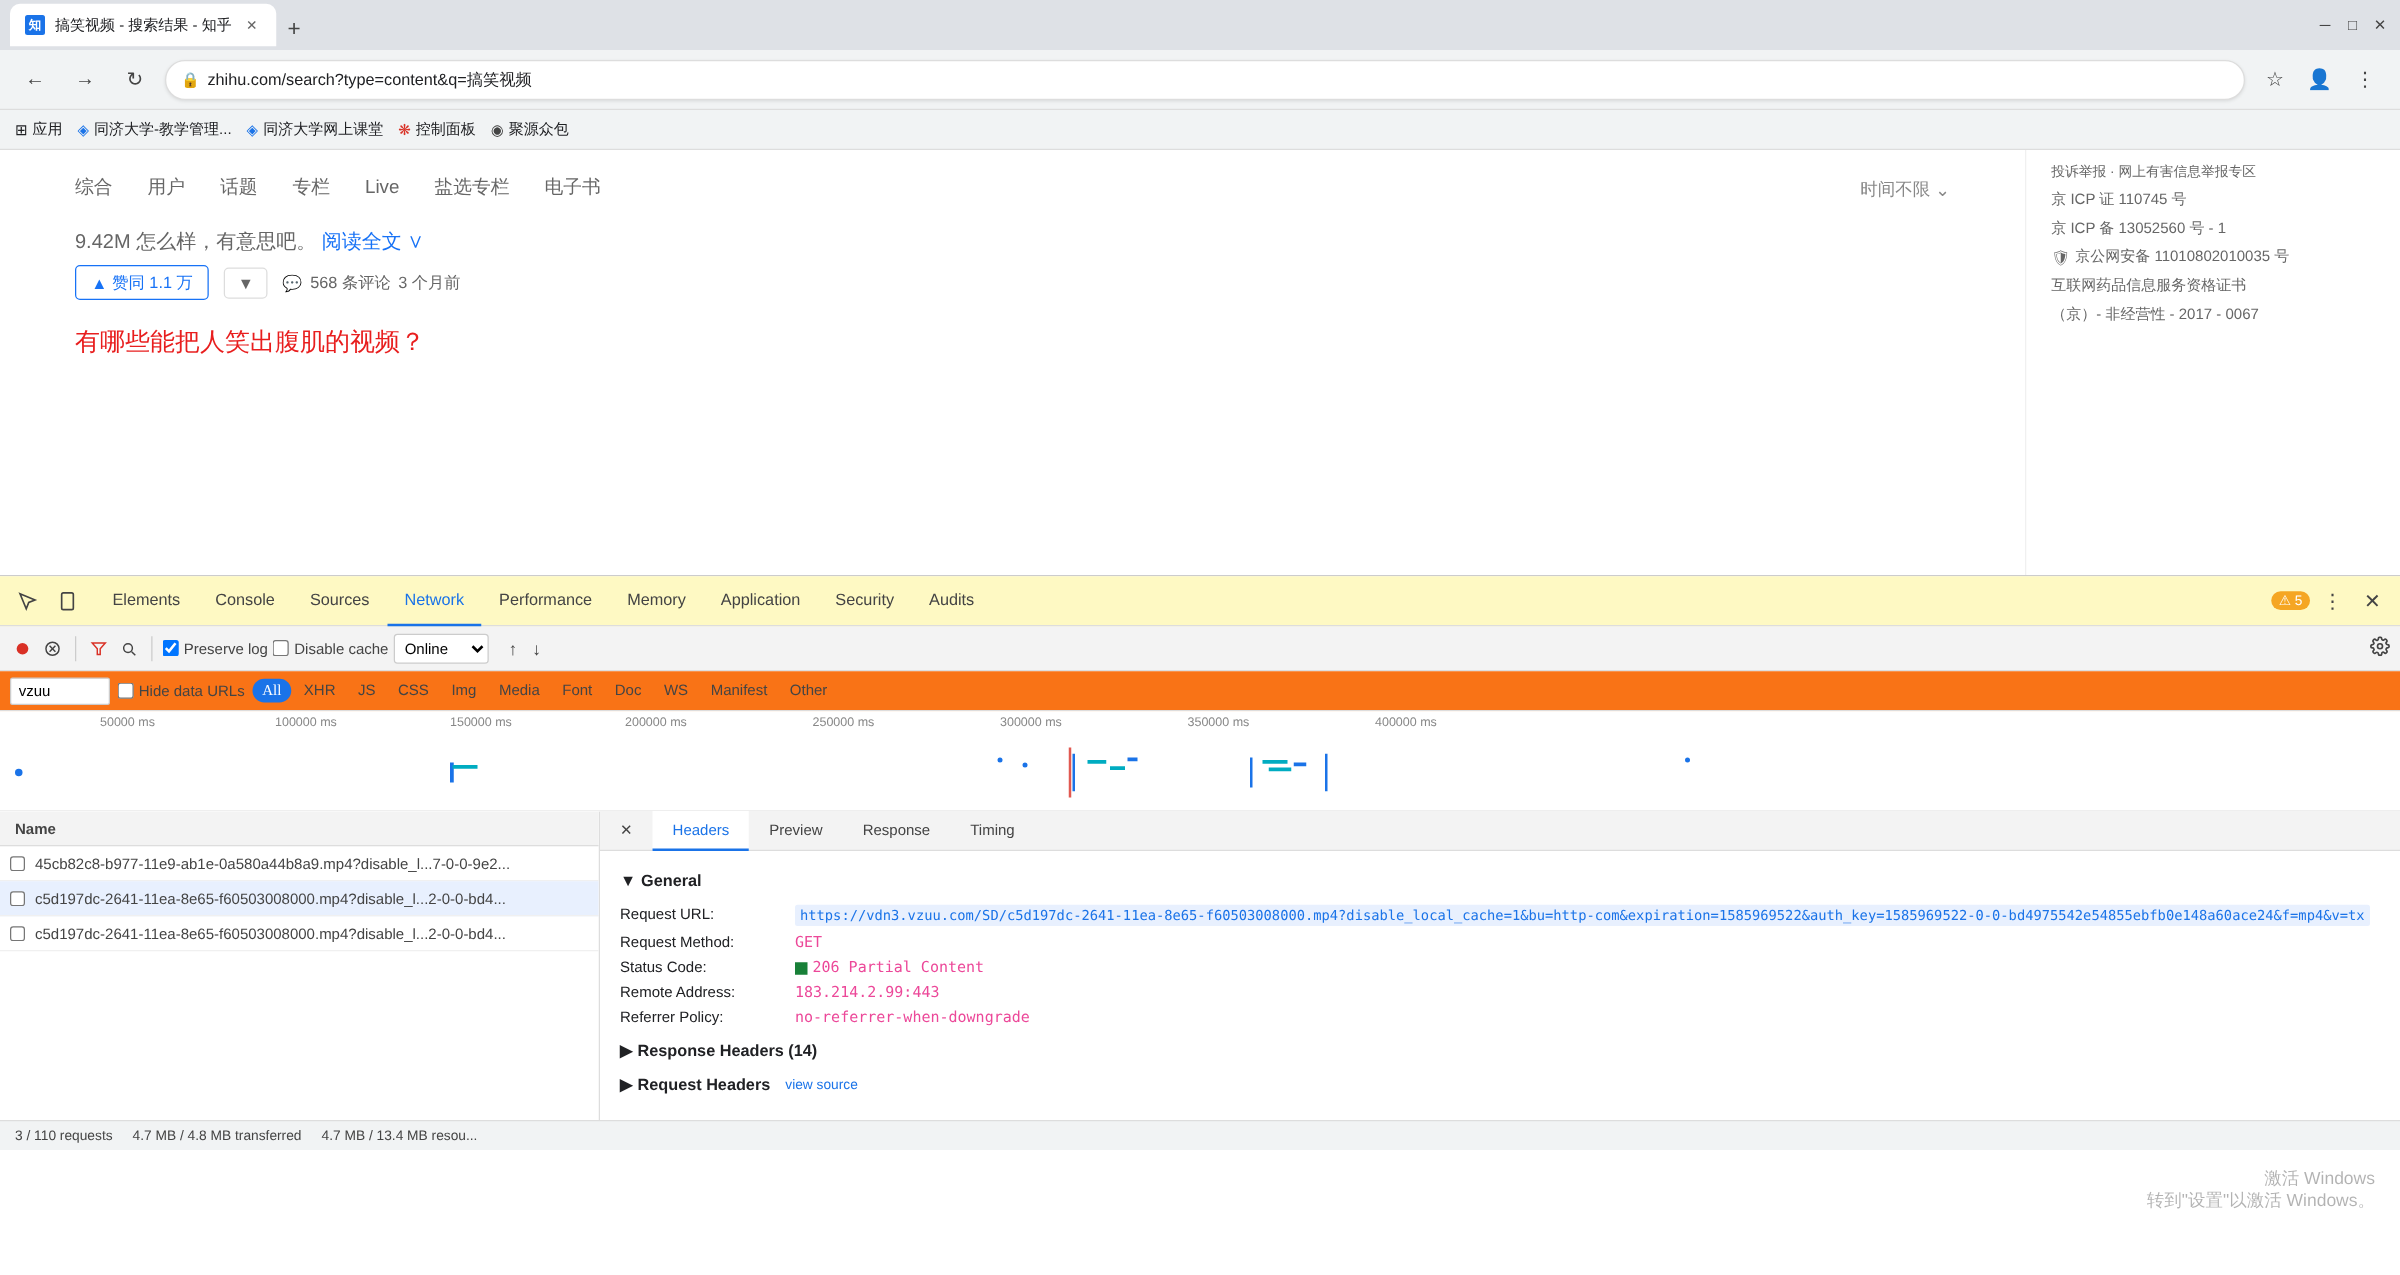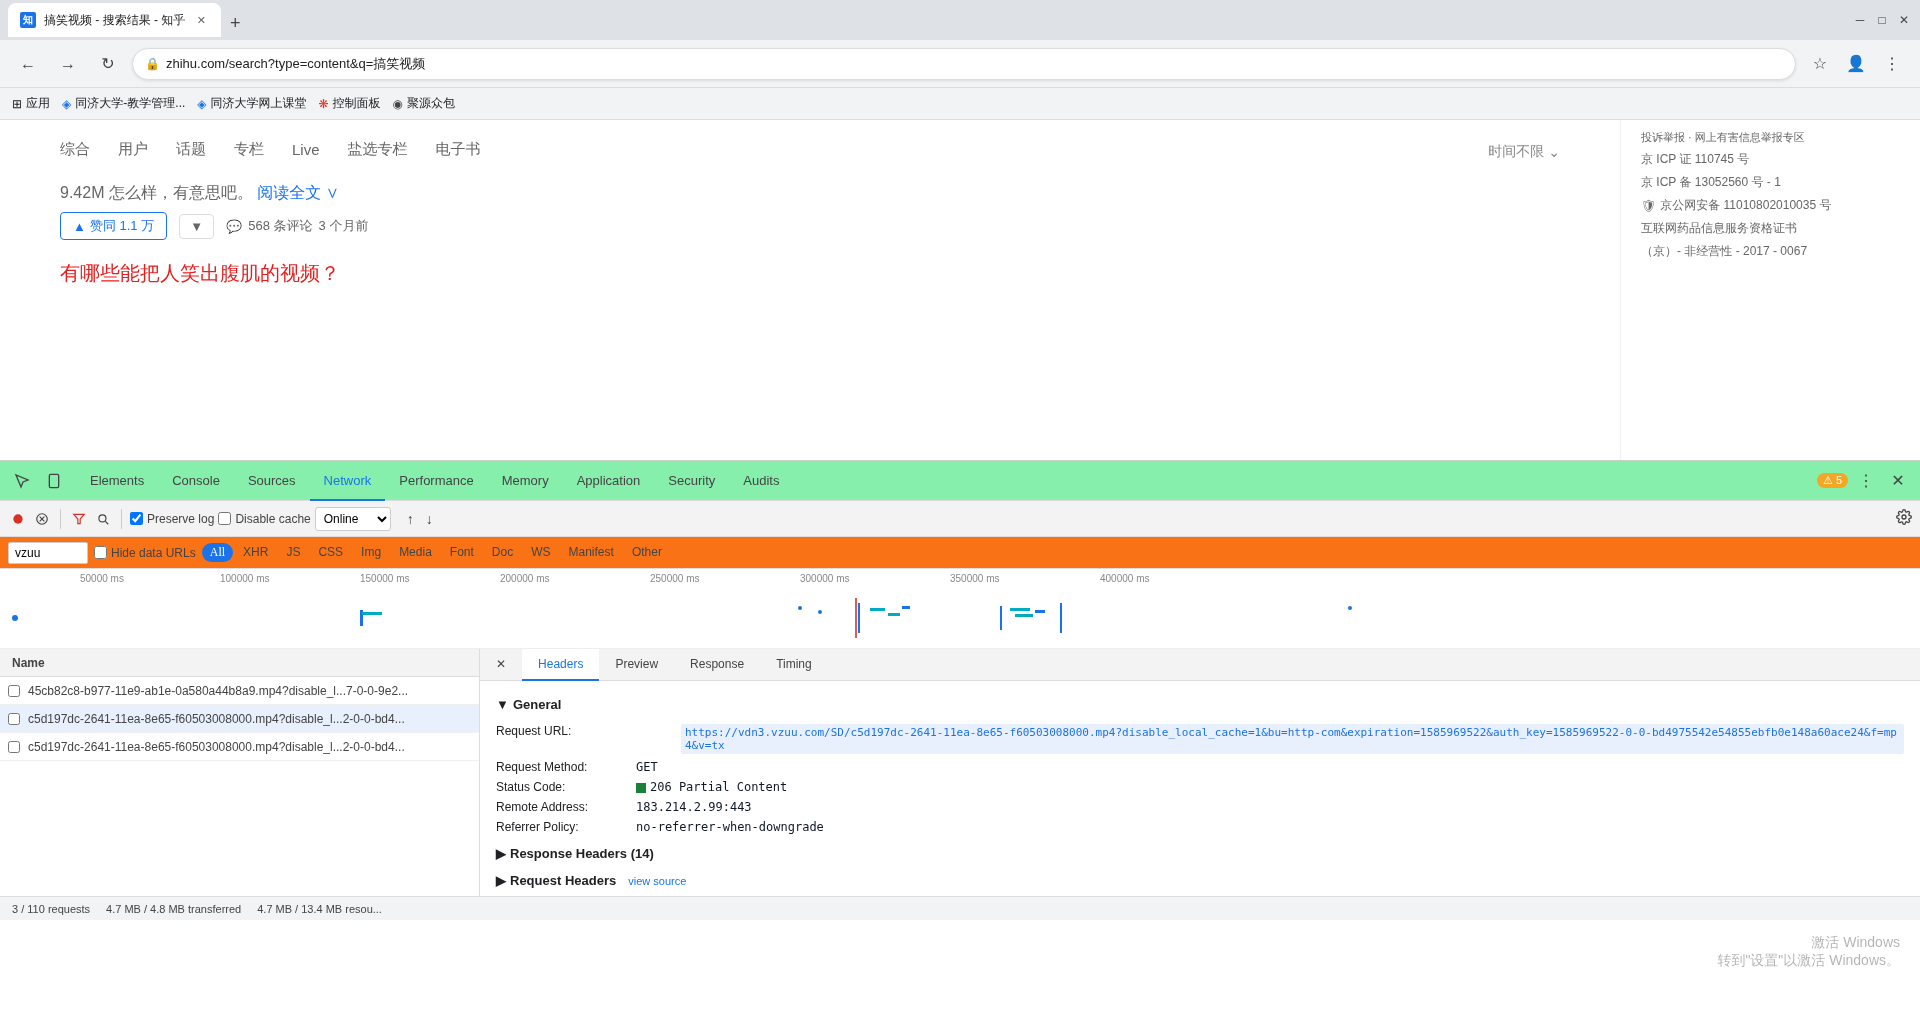--- a/index.html
+++ b/index.html
@@ -50,21 +50,21 @@
     .vote-down { padding: 4px 10px; }
     .comment-area { display: flex; align-items: center; gap: 6px; cursor: pointer; }
     .question-title { font-size: 20px; color: #202124; margin-top: 20px; }
     .question-title span { color: #e81e1e; }
     .page-right { width: 300px; padding: 10px 20px; font-size: 12px; color: #666; border-left: 1px solid #f0f0f0; }
     .right-item { margin-bottom: 6px; }
     .police-badge { display: flex; align-items: center; gap: 4px; }
 
     
     .devtools { height: 460px; background: #fff; border-top: 1px solid #ccc; display: flex; flex-direction: column; }
-    .devtools-header { height: 40px; display: flex; background: #86efac; border-bottom: 1px solid #ddd; padding: 0 8px; gap: 0; position: relative; }
+    .devtools-header { height: 40px; display: flex; align-items: center; background: #fef9c3; border-bottom: 1px solid #ddd; padding: 0 8px; gap: 0; position: relative; }
     .devtools-icons { display: flex; align-items: center; gap: 4px; margin-right: 8px; }
     .dt-icon-btn { width: 28px; height: 28px; display: flex; align-items: center; justify-content: center; cursor: pointer; border-radius: 4px; font-size: 13px; color: #444; }
     .devtools-tabs { display: flex; align-items: flex-end; height: 40px; }
     .dt-tab { height: 40px; display: flex; align-items: center; padding: 0 14px; font-size: 13px; color: #444; cursor: pointer; border-bottom: 2px solid transparent; }
     .dt-tab.active { color: #1a73e8; border-bottom: 2px solid #1a73e8; }
     .devtools-actions { margin-left: auto; display: flex; align-items: center; gap: 4px; }
     .warning-badge { background: #f5a623; color: white; font-size: 11px; padding: 1px 6px; border-radius: 10px; }
     .dt-action-btn { width: 28px; height: 28px; display: flex; align-items: center; justify-content: center; cursor: pointer; border-radius: 4px; font-size: 16px; color: #444; }
 
     
@@ -104,23 +104,23 @@
     
     .details-panel { flex: 1; overflow-y: auto; }
     .details-tabs { height: 32px; display: flex; align-items: center; border-bottom: 1px solid #ddd; background: #f3f3f3; }
     .det-tab { height: 32px; display: flex; align-items: center; padding: 0 16px; font-size: 12px; color: #444; cursor: pointer; border-bottom: 2px solid transparent; }
     .det-tab.active { color: #1a73e8; border-bottom: 2px solid #1a73e8; background: #fff; }
     .details-content { padding: 16px; font-size: 12px; }
     .section-title { font-weight: 600; color: #202124; font-size: 13px; margin-bottom: 12px; display: flex; align-items: center; gap: 4px; cursor: pointer; }
     .field-row { display: flex; margin-bottom: 6px; align-items: flex-start; }
     .field-label { font-weight: 400; color: #202124; min-width: 140px; }
     .field-value { color: #1a73e8; word-break: break-all; flex: 1; }
-    .field-value.normal { color: #0f172a; }
+    .field-value.normal { color: #ec4899; }
     .field-value.code { font-family: monospace; }
-    .url-value { background: #e8f0fe; color: #1a73e8; word-break: break-all; font-family: monospace; font-size: 11px; padding: 2px 4px; border-radius: 2px; margin-left: 45px; }
+    .url-value { background: #e8f0fe; color: #1a73e8; word-break: break-all; font-family: monospace; font-size: 11px; padding: 2px 4px; border-radius: 2px; }
 
     
     .status-bar { height: 24px; background: #f1f3f4; border-top: 1px solid #ddd; display: flex; align-items: center; padding: 0 12px; gap: 16px; font-size: 11px; color: #444; }
 
     
     ::-webkit-scrollbar { width: 6px; height: 6px; }
     ::-webkit-scrollbar-thumb { background: #ccc; border-radius: 3px; }
   </style>
 </head>
 <body>

